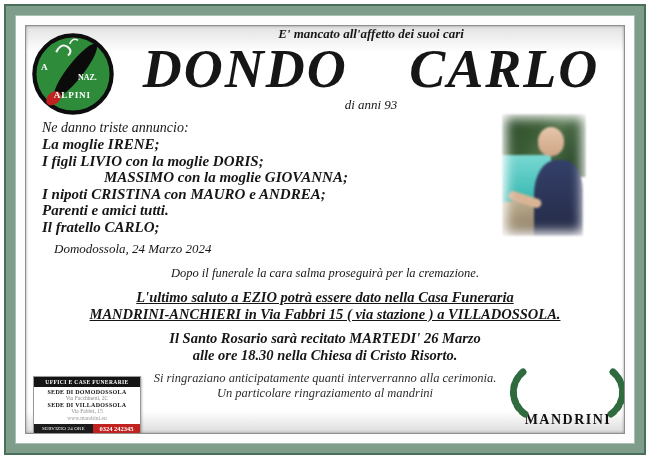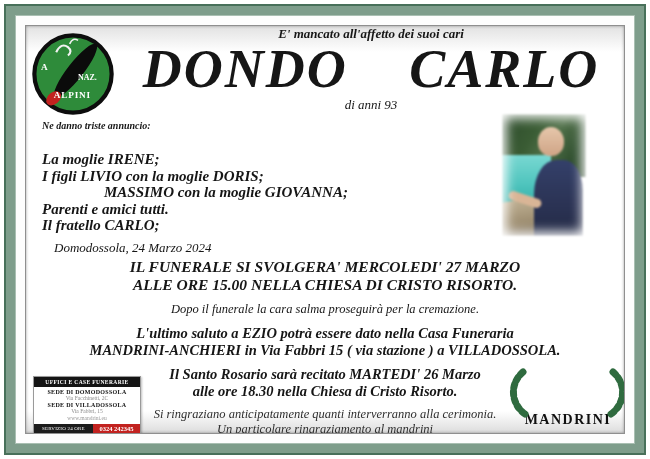--- a/index.html
+++ b/index.html
@@ -20,21 +20,21 @@
   
   .alpini{position:absolute;left:5px;top:6px;width:84px;height:84px;}
   .header{margin-left:92px;text-align:center;}
   .intro{font-size:13px;font-style:italic;font-weight:bold;}
   .deceased-name{font-size:54px;font-weight:bold;font-style:italic;line-height:54px;
         letter-spacing:2px;word-spacing:46px;white-space:nowrap;}
   .age{font-size:13px;font-style:italic;margin-top:1px;}
 
   
   .family{position:absolute;left:16px;top:94px;font-style:italic;}
-  .family .lead{font-size:10px;margin-bottom:20px;font-weight:bold;}
+  .family .lead{font-size:14px;margin-bottom:0;}
   .family .fline{font-size:15px;font-weight:bold;line-height:16.5px;}
   .family .indent{padding-left:62px;text-align:center;}
   .dateline{font-size:13px;margin-top:6px;padding-left:12px;font-weight:normal;}
 
   
   .photo{position:absolute;left:472px;top:84px;width:92px;height:130px;background:#fff;}
   .photo-scene{position:absolute;inset:4px;overflow:hidden;filter:blur(1.2px);}
   .forest{position:absolute;left:0;top:0;right:0;height:52%;
         background:linear-gradient(120deg,#2c4a2b 0%,#3a5c34 35%,#51714a 55%,#2f4f2e 80%,#243f24 100%);}
   .lake{position:absolute;left:0;top:34%;width:58%;height:46%;
@@ -47,21 +47,21 @@
   .man-head{position:absolute;right:26%;top:11%;width:26px;height:29px;
         border-radius:50% 50% 46% 46%;background:linear-gradient(180deg,#e6c7ab,#cfa486);}
   .man-arm{position:absolute;right:52%;bottom:26%;width:34px;height:9px;transform:rotate(18deg);
         background:#d9b596;border-radius:5px;}
   .photo-fade{position:absolute;inset:0;box-shadow:inset 0 0 12px 8px #fff;pointer-events:none;}
 
   
   .center-col{position:absolute;left:0;right:0;top:232px;text-align:center;font-style:italic;}
   .funeral-main{font-size:15.5px;font-weight:bold;line-height:18px;}
   .cremation{font-size:12.5px;margin-top:8px;font-family:Liberation Serif, serif;}
-  .farewell{font-size:14.5px;font-weight:bold;line-height:17px;margin-top:8px;}
+  .farewell{font-size:14.5px;font-weight:bold;line-height:17px;margin-top:8px;text-decoration:underline;}
   .rosary{font-size:14.5px;font-weight:bold;line-height:17px;margin-top:7px;}
   .thanks{font-size:12.5px;line-height:15px;margin-top:7px;color:#2e2e2e;}
 
   
   .office{position:absolute;left:7px;top:350px;width:106px;background:#fff;
         border:1px solid #9a9a9a;font-style:normal;text-align:center;box-shadow:1px 1px 2px rgba(0,0,0,.25);}
   .office-head{background:#141414;color:#fff;font-size:5.5px;letter-spacing:.4px;
         font-weight:bold;padding:2px 0;}
   .office-body{padding:2px 1px 1px;}
   .site-title{font-size:6px;font-weight:bold;color:#111;letter-spacing:.3px;}
@@ -105,42 +105,39 @@
           <div class="intro">E' mancato all'affetto dei suoi cari</div>
           <div class="deceased-name">DONDO CARLO</div>
           <div class="age">di anni 93</div>
         </div>
 
         <div class="family">
           <div class="lead">Ne danno triste annuncio:</div>
           <div class="fline">La moglie IRENE;</div>
           <div class="fline">I figli LIVIO con la moglie DORIS;</div>
           <div class="fline indent">MASSIMO con la moglie GIOVANNA;</div>
+          <div class="fline">I nipoti CRISTINA con MAURO e ANDREA;</div>
           <div class="fline">Parenti e amici tutti.</div>
           <div class="fline">Il fratello CARLO;</div>
           <div class="dateline">Domodossola, 24 Marzo 2024</div>
         </div>
 
         <div class="photo">
           <div class="photo-scene">
             <div class="forest"></div>
             <div class="lake"></div>
             <div class="rock"></div>
             <div class="man-body"></div>
             <div class="man-arm"></div>
             <div class="man-head"></div>
           </div>
           <div class="photo-fade"></div>
         </div>
 
         <div class="center-col">
-          <div class="funeral-main">
-            <div>IL FUNERALE SI SVOLGERA' MERCOLEDI' 27 MARZO</div>
-            <div>ALLE ORE 15.00 NELLA CHIESA DI CRISTO RISORTO.</div>
-          </div>
           <div class="cremation">Dopo il funerale la cara salma proseguirà per la cremazione.</div>
           <div class="farewell">
             <div>L'ultimo saluto a EZIO potrà essere dato nella Casa Funeraria</div>
             <div>MANDRINI-ANCHIERI in Via Fabbri 15 ( via stazione ) a VILLADOSSOLA.</div>
           </div>
           <div class="rosary">
             <div>Il Santo Rosario sarà recitato MARTEDI' 26 Marzo</div>
             <div>alle ore 18.30 nella Chiesa di Cristo Risorto.</div>
           </div>
           <div class="thanks">

